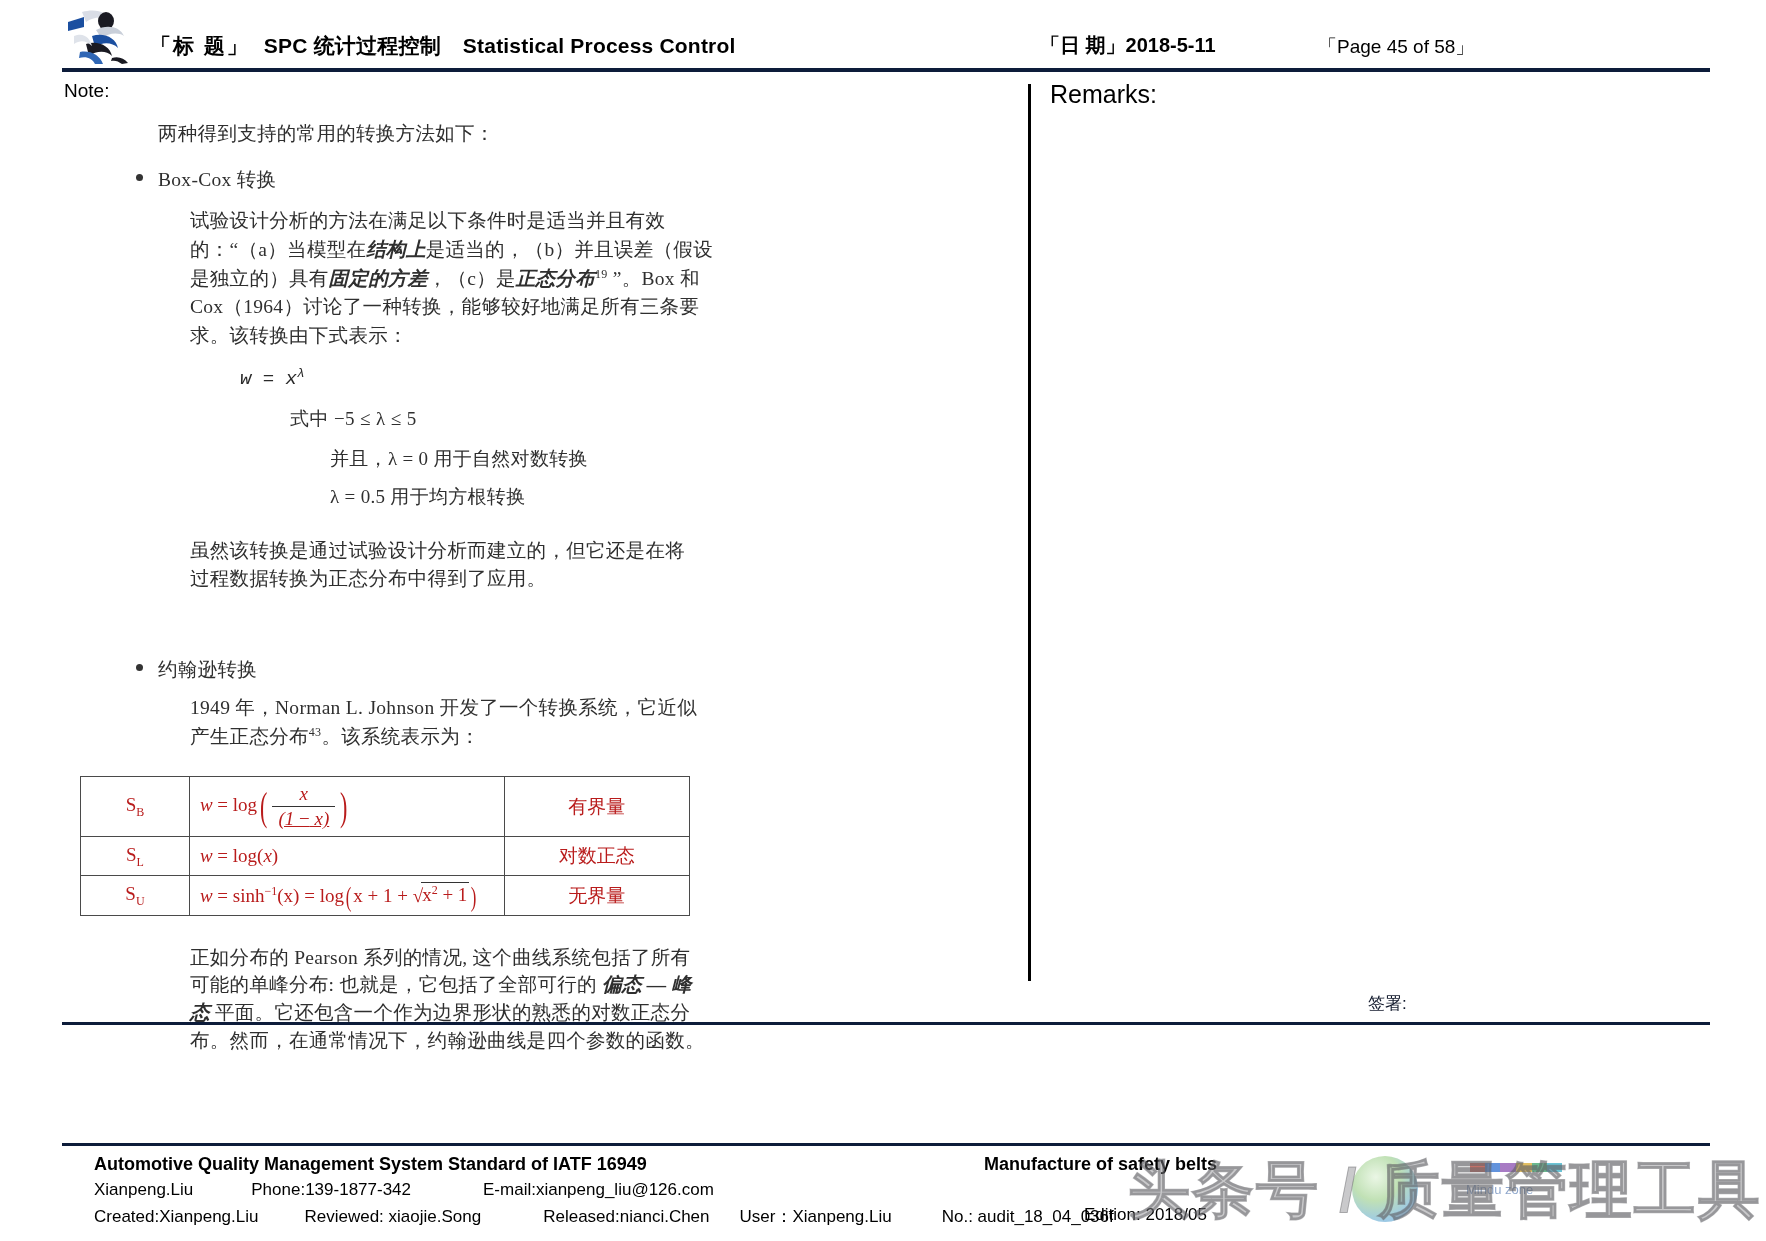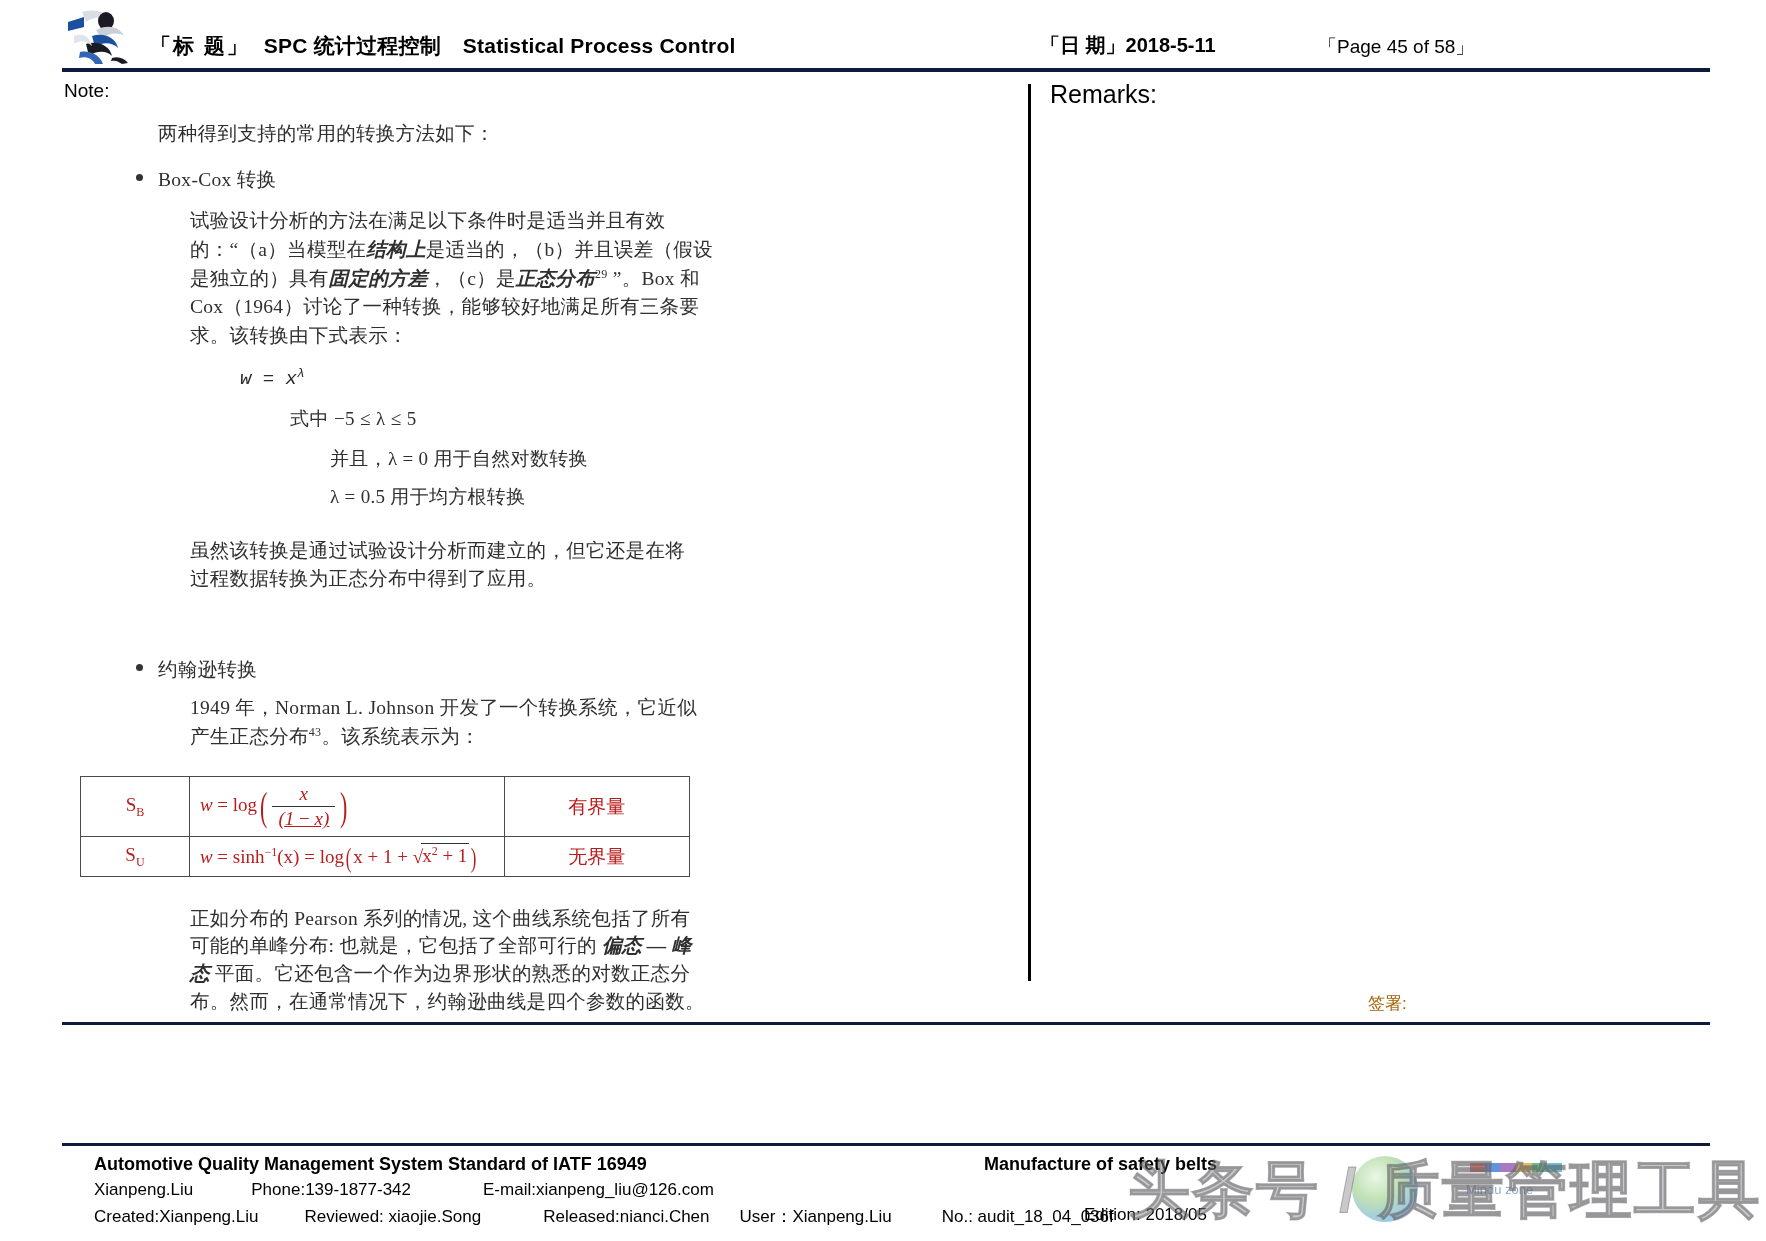--- a/index.html
+++ b/index.html
@@ -223,21 +223,21 @@
   .supsm { font-size: 12px; vertical-align: super; font-style: normal; }
 
   .tail-para { margin-left: 110px; margin-top: 28px; }
 
   
   .sign-label {
     position: absolute;
     left: 1368px;
     top: 992px;
     font-size: 17px;
-    color: #a16207;
+    color: #0f172a;
   }
 
   
   .footer-rule {
     position: absolute;
     left: 62px;
     top: 1022px;
     width: 1648px;
     height: 3px;
     background: #0d1c3a;
@@ -384,21 +384,21 @@
     <div class="lead scan-line">两种得到支持的常用的转换方法如下：</div>
 
     <div class="bullet-row">
       <span class="bullet-dot"></span>
       <span class="scan-line">Box-Cox 转换</span>
     </div>
 
     <div class="para">
       <div class="scan-line">试验设计分析的方法在满足以下条件时是适当并且有效</div>
       <div class="scan-line"><span>的：“（a）当模型在</span><span class="it">结构上</span><span>是适当的，（b）并且误差（假设</span></div>
-      <div class="scan-line"><span>是独立的）具有</span><span class="it">固定的方差</span><span>，（c）是</span><span class="it">正态分布</span><span class="sup">29</span><span> ”。Box 和</span></div>
+      <div class="scan-line"><span>是独立的）具有</span><span class="it">固定的方差</span><span>，（c）是</span><span class="it">正态分布</span><span class="sup">19</span><span> ”。Box 和</span></div>
       <div class="scan-line">Cox（1964）讨论了一种转换，能够较好地满足所有三条要</div>
       <div class="scan-line">求。该转换由下式表示：</div>
     </div>
 
     <div class="formula-w"><span>w = x</span><span class="lam">λ</span></div>
 
     <div class="cond scan-line">式中 −5 ≤ λ ≤ 5</div>
     <div class="cond2 scan-line">并且，λ = 0 用于自然对数转换</div>
     <div class="cond3 scan-line">λ = 0.5 用于均方根转换</div>
 
@@ -421,20 +421,29 @@
       <table class="jtable">
         <tbody>
           <tr>
             <td class="col-sym">
               <span class="sym"><span>S</span><sub>B</sub></span>
             </td>
             <td class="col-eq">
               <span class="eq">w&nbsp;<span class="rm">=</span>&nbsp;<span class="rm">log</span><span class="bigparen">(</span><span class="frac"><span class="num">x</span><span class="den">(1&nbsp;<span class="rm">−</span>&nbsp;x)</span></span><span class="bigparen">)</span></span>
             </td>
             <td class="col-desc">有界量</td>
+          </tr>
+          <tr>
+            <td class="col-sym">
+              <span class="sym"><span>S</span><sub>L</sub></span>
+            </td>
+            <td class="col-eq">
+              <span class="eq">w&nbsp;<span class="rm">=</span>&nbsp;<span class="rm">log(</span>x<span class="rm">)</span></span>
+            </td>
+            <td class="col-desc">对数正态</td>
           </tr>
           <tr>
             <td class="col-sym">
               <span class="sym"><span>S</span><sub>U</sub></span>
             </td>
             <td class="col-eq">
               <span class="eq">w&nbsp;<span class="rm">=</span>&nbsp;<span class="rm">sinh</span><span class="supsm">−1</span><span class="rm">(x)&nbsp;=&nbsp;log</span><span class="medparen">(</span><span class="rm">x&nbsp;+&nbsp;1&nbsp;+&nbsp;√</span><span class="sqrt rm">x<span class="supsm">2</span>&nbsp;+&nbsp;1</span><span class="medparen">)</span></span>
             </td>
             <td class="col-desc">无界量</td>
           </tr>

